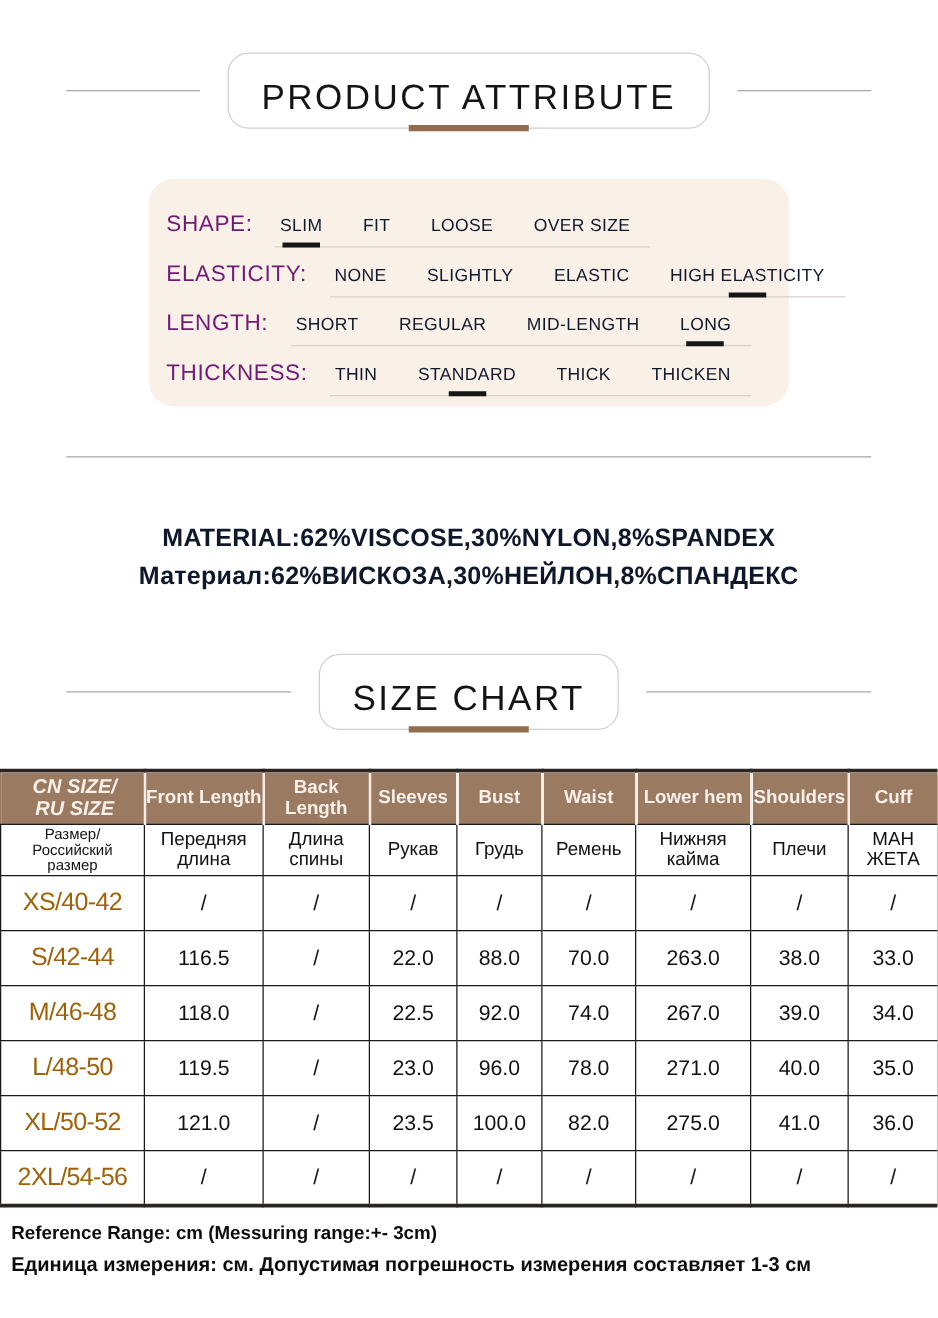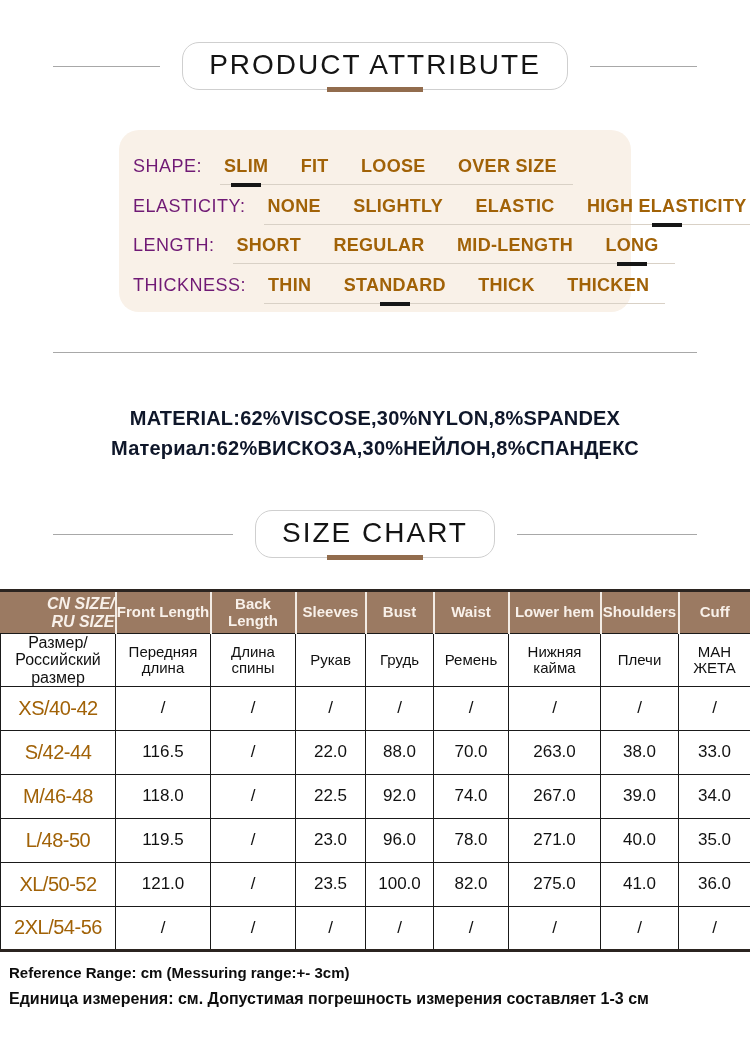--- a/index.html
+++ b/index.html
@@ -16,21 +16,21 @@
     display: flex; align-items: center;
     padding: 0 53px;
   }
   .heading-row .hline {
     flex: 1; height: 1px; background: #a8a8a8;
   }
   .pill {
     position: relative;
     min-width: 240px;
     margin: 0 22px;
-    padding: 6px 26px 8px 26px;
+    padding: 19px 26px 8px 26px;
     border: 1px solid #cfcfcf;
     border-radius: 17px;
     background: #fff;
     text-align: center;
     font-size: 28px;
     font-weight: 500;
     letter-spacing: 2px;
     color: #141414;
     white-space: nowrap;
   }
@@ -70,24 +70,24 @@
   }
   .attr-options {
     display: inline-block;
     padding: 0 16px 7px 4px;
     border-bottom: 1px solid #d9d1c6;
     white-space: nowrap;
   }
   .opt {
     position: relative;
     display: inline-block;
-    font-size: 18px;
-    font-weight: 700;
+    font-size: 14px;
+    font-weight: 400;
     letter-spacing: 0.3px;
-    color: #a16207;
+    color: #0f172a;
     margin-right: 28px;
   }
   .opt:last-child { margin-right: 0; }
   .opt.selected::after {
     content: "";
     position: absolute;
     left: 50%; bottom: -10px;
     transform: translateX(-50%);
     width: 30px; height: 4px;
     background: #161616;
@@ -126,32 +126,32 @@
     font-size: 15px;
     font-weight: 700;
     line-height: 1.1;
     border: 1px solid #9b7a62;
     border-right: 2px solid #f3ece5;
     border-bottom: 1px solid #1a1a1a;
   }
   tr.head-en th:last-child { border-right: 1px solid #9b7a62; }
   tr.head-en th.corner {
     font-style: italic;
-    text-align: right;
+    text-align: center;
     padding-left: 4px;
     font-size: 16px;
   }
   tr.head-ru { height: 41px; }
   tr.head-ru td {
     font-size: 15px;
     font-weight: 400;
     line-height: 1.08;
     color: #111;
   }
-  tr.head-ru td.corner { font-size: 16px; }
+  tr.head-ru td.corner { font-size: 12px; }
   tr.data-row { height: 44px; }
   tr.data-row th.size-cell {
     font-size: 20px;
     font-weight: 400;
     letter-spacing: -0.5px;
     color: #a16207;
   }
   tr.data-row td {
     font-size: 17px;
     color: #111;

